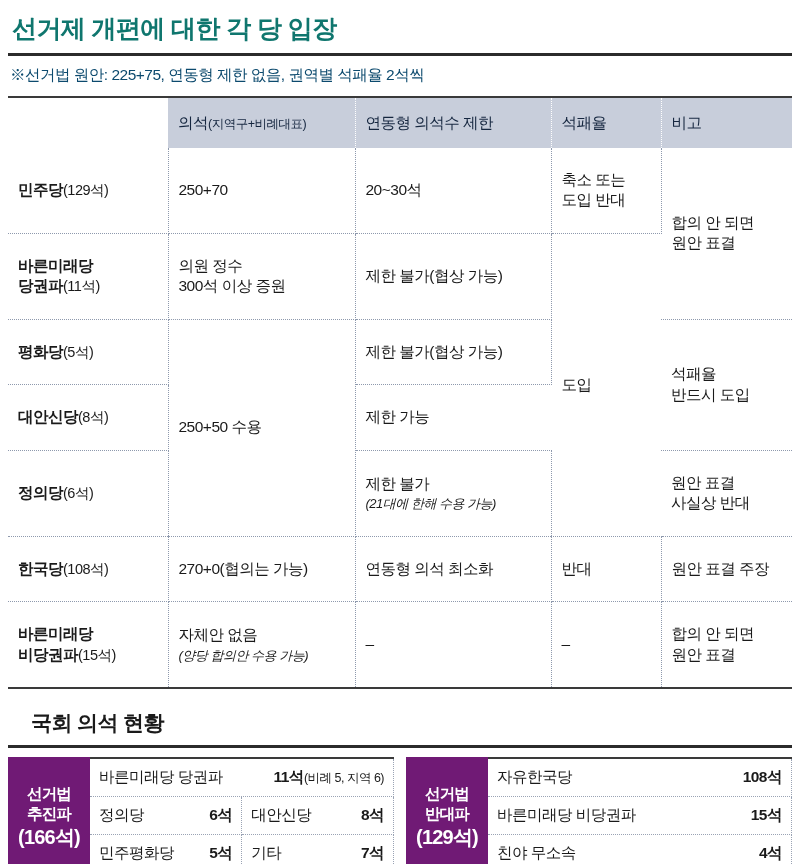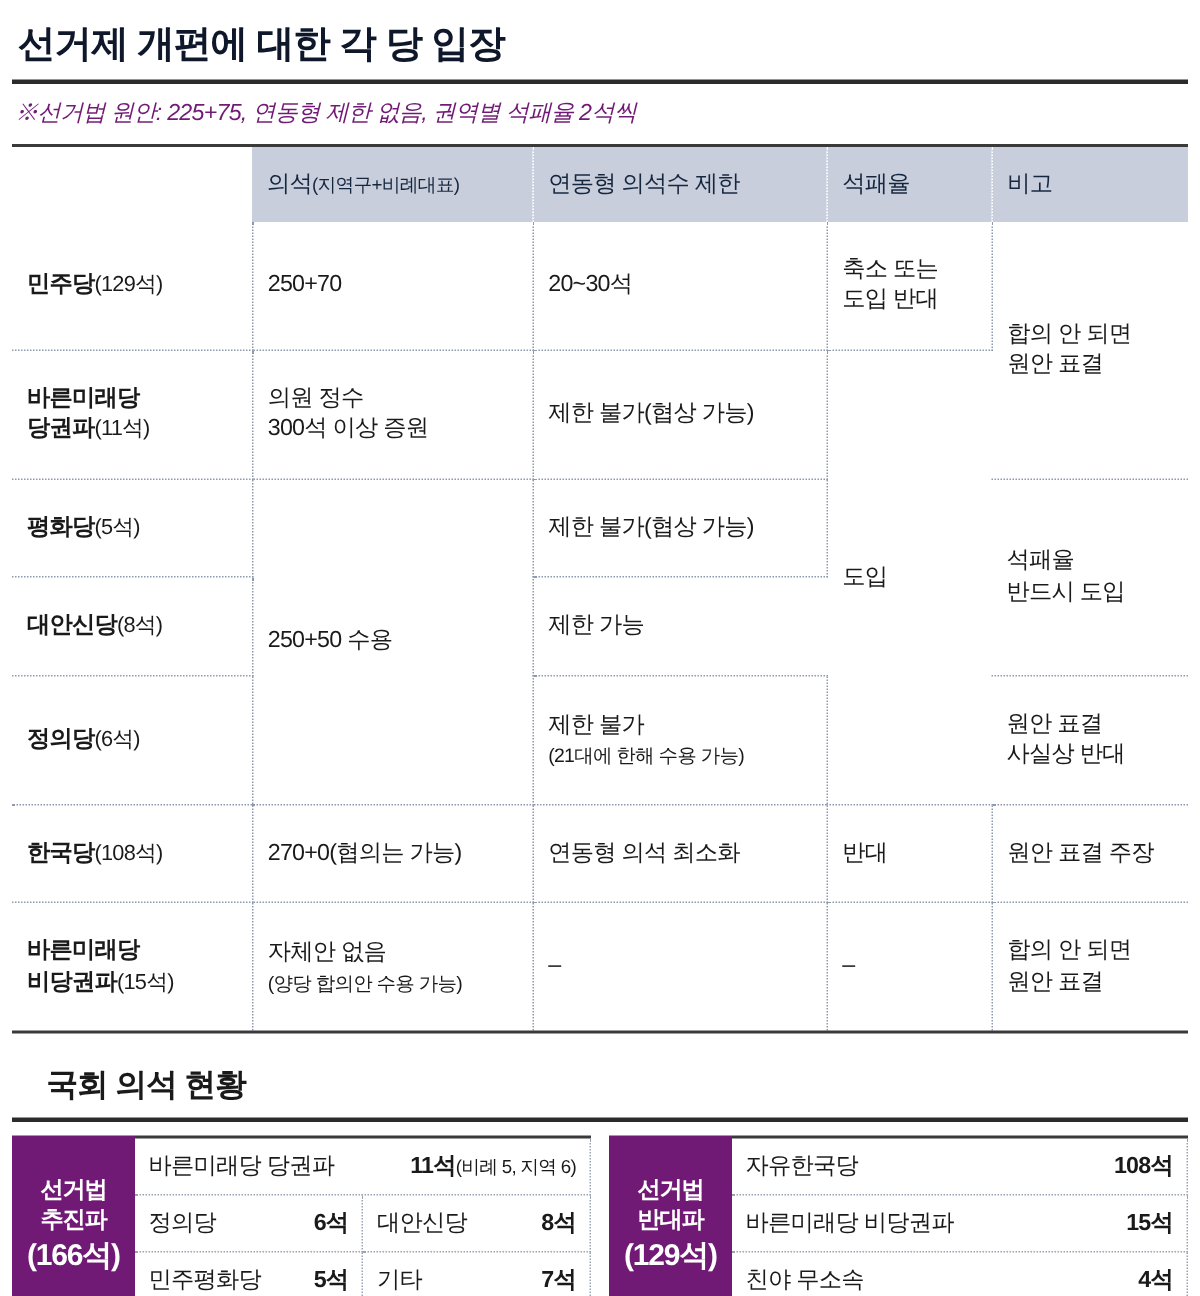--- a/index.html
+++ b/index.html
@@ -20,33 +20,32 @@
     height: 864px;
     box-sizing: border-box;
     padding: 0 8px;
   }
   
   .title {
     font-size: 25px;
     font-weight: bold;
     letter-spacing: -0.6px;
     padding: 12px 0 0 4px;
-    color: #0f172a;
+    color: #0f766e;
   }
   .title-rule {
     height: 3px;
     background: #2b2b2b;
     margin: 8px 0 0 0;
   }
   .subtitle {
     font-size: 15.5px;
     letter-spacing: -0.5px;
     padding: 9px 0 10px 2px;
-    color: #701a75;
-    font-style: italic;
+    color: #0c4a6e;
   }
   
   table.main {
     border-collapse: collapse;
     width: 784px;
     table-layout: fixed;
   }
   table.main col.c0 { width: 160px; }
   table.main col.c1 { width: 187px; }
   table.main col.c2 { width: 196px; }
@@ -82,21 +81,21 @@
   }
   table.main tbody td:last-child { border-right: none; }
   table.main tbody tr:last-child td { border-bottom: none; }
   td.party {
     font-weight: bold;
     font-size: 16px;
     background: #ffffff;
   }
   td.shaded { background: #f0f2f6; }
   .seat-sm { font-weight: normal; font-size: 14.5px; }
-  .note-sm { font-size: 13px; display: block; margin-top: 1px; }
+  .note-sm { font-size: 13px; display: block; margin-top: 1px; font-style: italic; }
   .table-top-rule { height: 2px; background: #3a3a3a; }
   .table-bot-rule { height: 2px; background: #3a3a3a; }
 
   
   .sec2-title {
     font-size: 21px;
     font-weight: bold;
     letter-spacing: -0.6px;
     padding: 20px 0 0 4px;
     margin-left: 19px;

